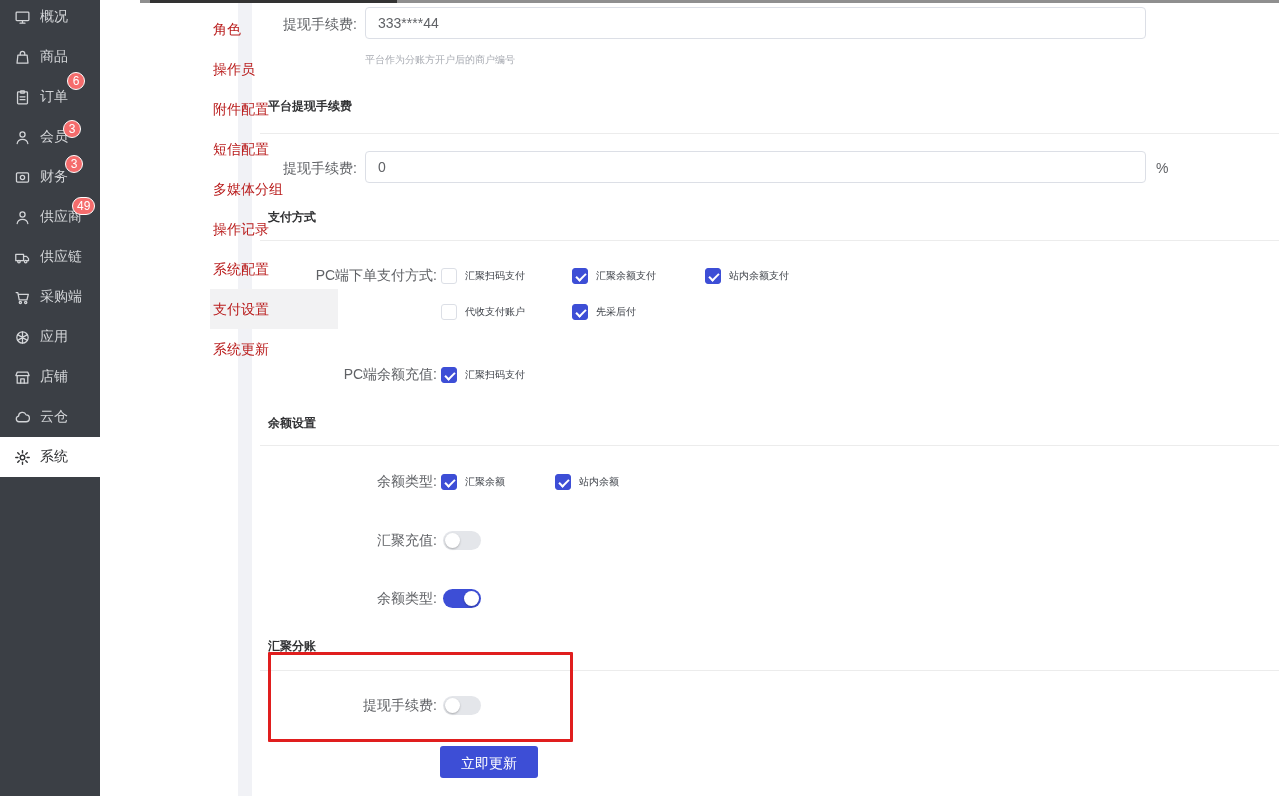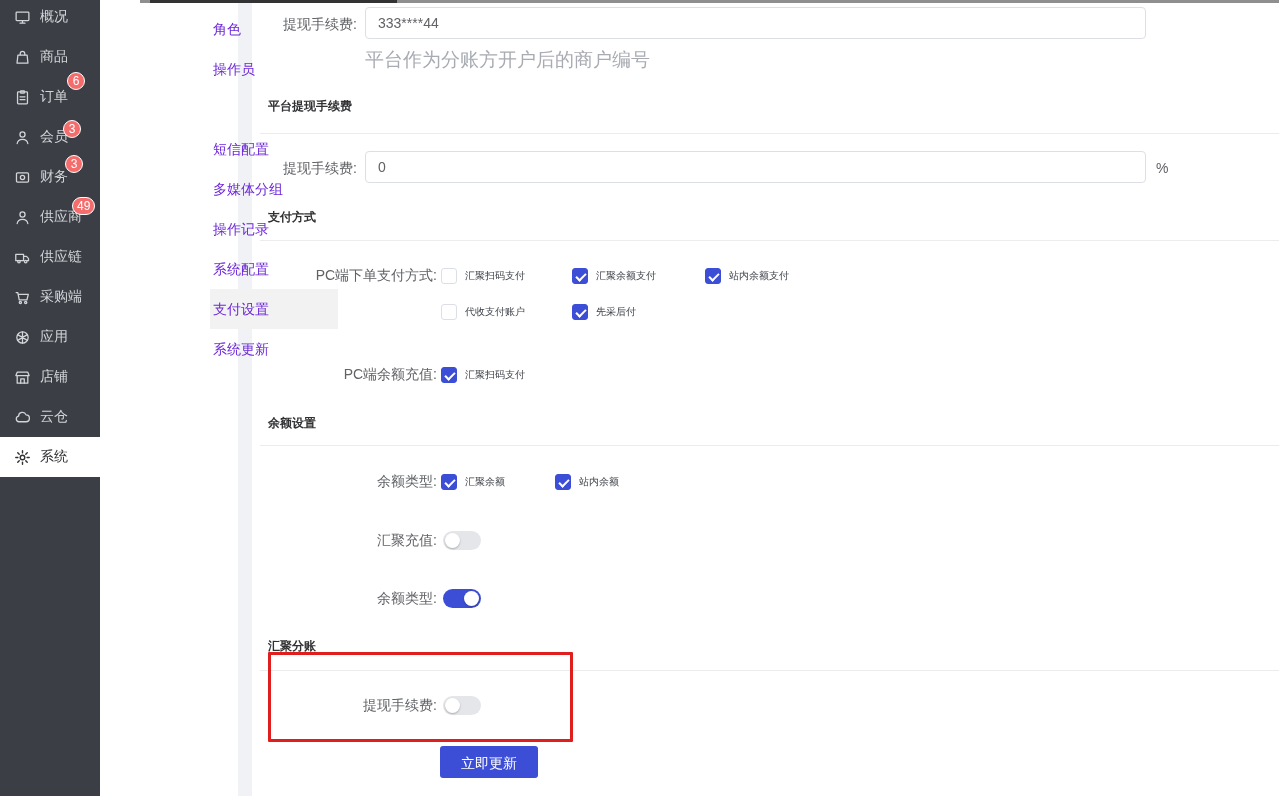--- a/index.html
+++ b/index.html
@@ -14,29 +14,29 @@
        color:#d3d5d8;font-size:14px;box-sizing:border-box;padding-left:14px;cursor:pointer;}
   .sbi .ic{width:17px;height:17px;margin-right:9px;display:inline-flex;flex:none;}
   .sbi .ic svg{width:17px;height:17px;}
   .sbi.active{background:#fff;color:#303133;}
   .badge{position:absolute;height:18px;min-width:18px;border-radius:9px;background:#f56c6c;
          border:1px solid #fff;color:#fff;font-size:12px;line-height:16px;display:flex;
          align-items:center;justify-content:center;padding:0 4px;box-sizing:border-box;z-index:5;}
   
   .submenu{position:absolute;left:100px;top:0;width:138px;height:796px;background:#fff;z-index:3;}
   .smi{position:absolute;left:110px;width:128px;height:40px;line-height:40px;padding-left:3px;
-       font-size:14px;color:#6d28d9;box-sizing:border-box;cursor:pointer;}
+       font-size:14px;color:#b91c1c;box-sizing:border-box;cursor:pointer;}
   .smi.active{background:#f2f2f3;}
   .scrolltrack{position:absolute;left:238px;top:0;width:14px;height:796px;background:#f1f2f6;z-index:2;}
   
   .flabel{position:absolute;text-align:right;font-size:14px;color:#606266;line-height:18px;}
   .inp{position:absolute;left:365px;width:781px;height:32px;border:1px solid #dcdfe6;border-radius:4px;
        font-size:14px;color:#606266;padding:0 12px;box-sizing:border-box;outline:none;background:#fff;
        font-family:"Liberation Sans","DejaVu Sans",sans-serif;}
-  .help{position:absolute;left:365px;font-size:19px;color:#a8abb2;line-height:16px;}
+  .help{position:absolute;left:365px;font-size:10px;color:#a8abb2;line-height:16px;}
   .sechead{position:absolute;left:268px;font-size:12px;font-weight:bold;color:#303133;line-height:19px;}
   .hr{position:absolute;left:260px;right:0;height:1px;background:#ececec;}
   .suffix{position:absolute;font-size:14px;color:#606266;line-height:18px;}
   
   .cb{position:absolute;display:flex;align-items:center;cursor:pointer;}
   .cb .box{width:16px;height:16px;border:1px solid #dcdfe6;border-radius:3px;background:#fff;
            box-sizing:border-box;position:relative;flex:none;}
   .cb .box.checked{background:#3d4ed6;border-color:#3d4ed6;}
   .cb .box.checked::after{content:"";position:absolute;left:3px;top:3.5px;width:8px;height:4px;
            border-left:2px solid #fff;border-bottom:2px solid #fff;transform:rotate(-45deg);}
@@ -56,20 +56,21 @@
        font-family:"Liberation Sans","DejaVu Sans",sans-serif;}
 </style>
 </head>
 <body>
 
 <div id="canvas">
 
   <nav class="submenu">
     <div class="smi" style="top:9px">角色</div>
     <div class="smi" style="top:49px">操作员</div>
+    <div class="smi" style="top:89px">附件配置</div>
     <div class="smi" style="top:129px">短信配置</div>
     <div class="smi" style="top:169px">多媒体分组</div>
     <div class="smi" style="top:209px">操作记录</div>
     <div class="smi" style="top:249px">系统配置</div>
     <div class="smi active" style="top:289px">支付设置</div>
     <div class="smi" style="top:329px">系统更新</div>
   </nav>
 
   <div class="scrolltrack"></div>
 

